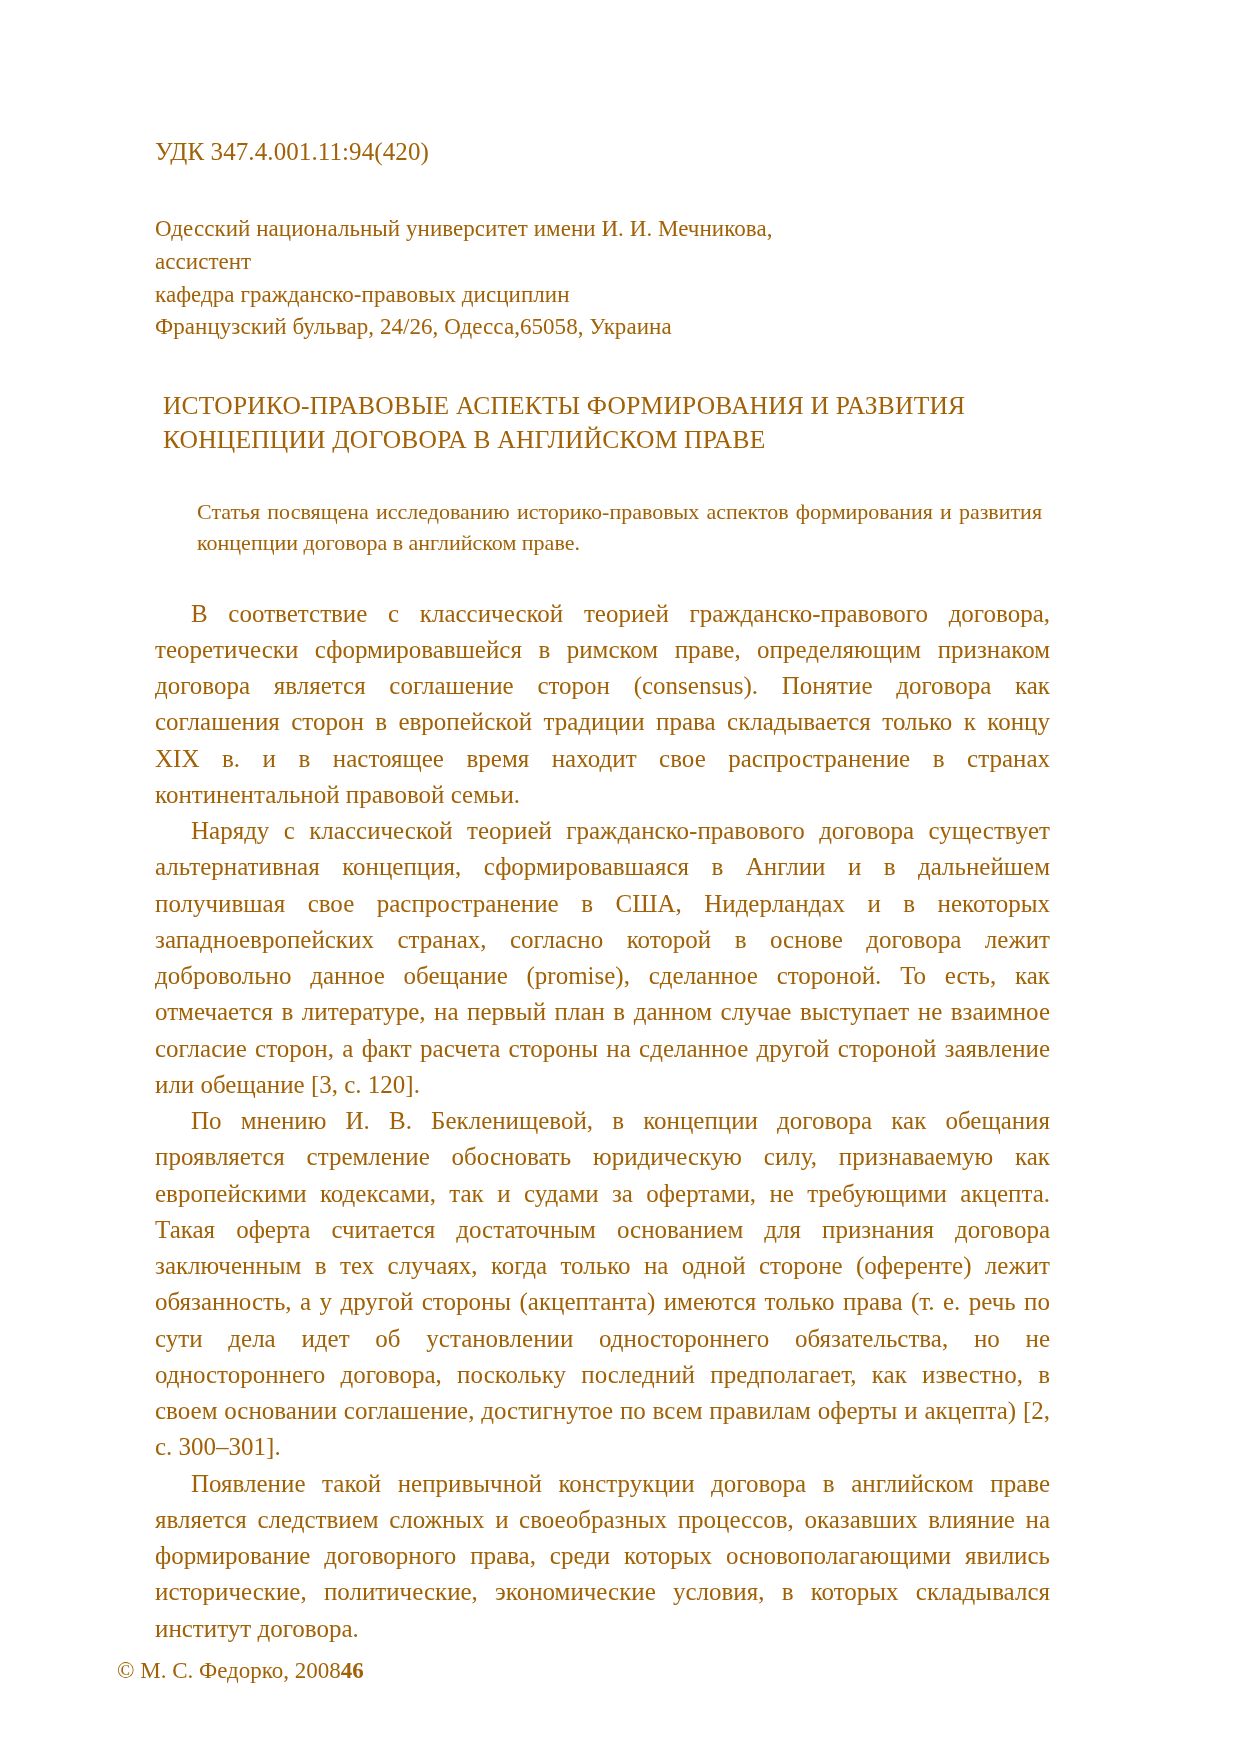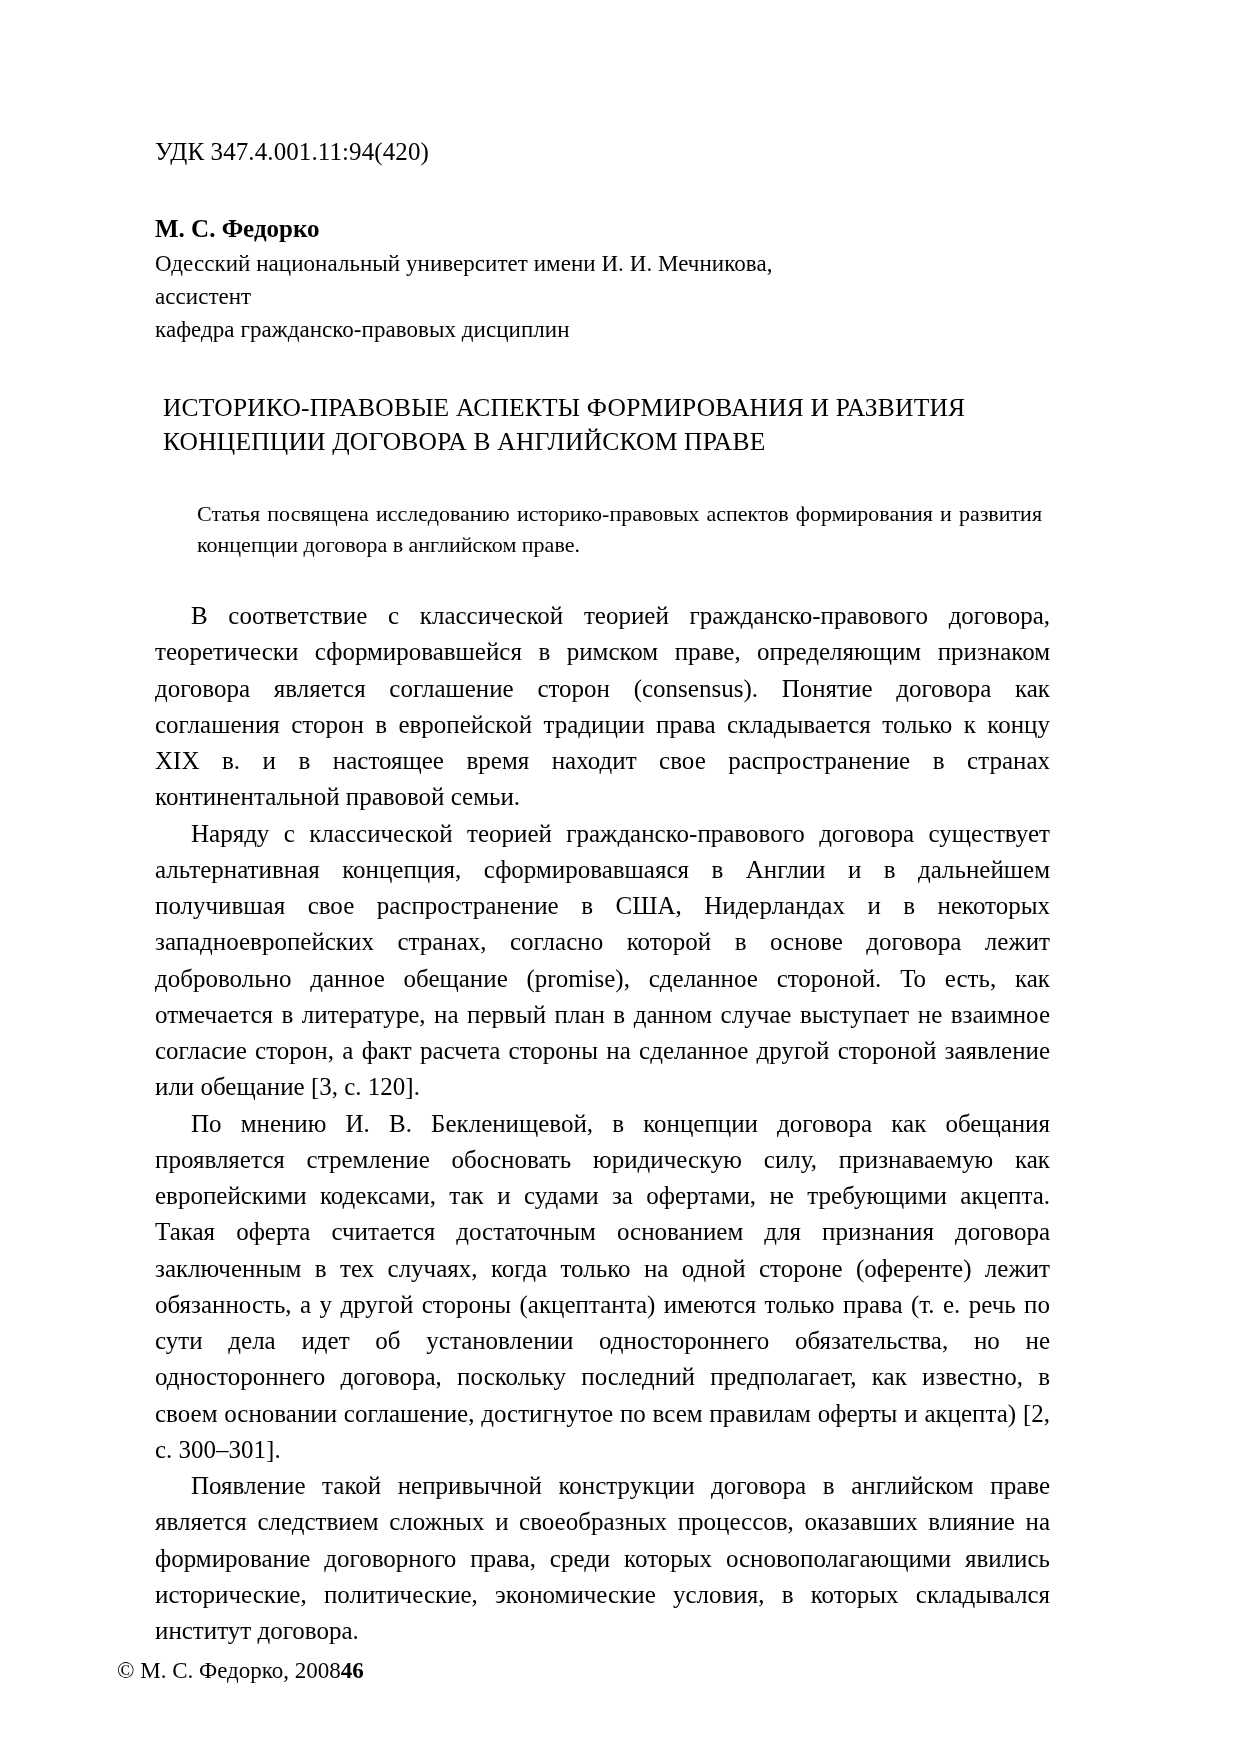--- a/index.html
+++ b/index.html
@@ -9,21 +9,21 @@
     background: #ffffff;
   }
   .page {
     position: relative;
     width: 1240px;
     height: 1755px;
     margin: 0 auto;
     background: #ffffff;
     box-sizing: border-box;
     font-family: "Liberation Serif", "DejaVu Serif", serif;
-    color: #000000;
+    color: #a16207;
     overflow: hidden;
   }
   .content {
     position: absolute;
     left: 155px;
     top: 136px;
     width: 895px;
   }
 
   
@@ -104,24 +104,24 @@
 </head>
 <body>
 
 <div class="page">
 
   <div class="content">
 
     <div class="udc">УДК 347.4.001.11:94(420)</div>
 
     <div class="author-block">
-      <div class="author-name">М. С. Федорко</div>
       <div class="author-line">Одесский национальный университет имени И. И. Мечникова,</div>
       <div class="author-line">ассистент</div>
       <div class="author-line">кафедра гражданско-правовых дисциплин</div>
+      <div class="author-line">Французский бульвар, 24/26, Одесса,65058, Украина</div>
     </div>
 
     <h1 class="article-title">
       <span class="tline">ИСТОРИКО-ПРАВОВЫЕ АСПЕКТЫ ФОРМИРОВАНИЯ И РАЗВИТИЯ</span>
       <span class="tline">КОНЦЕПЦИИ ДОГОВОРА В АНГЛИЙСКОМ ПРАВЕ</span>
     </h1>
 
     <div class="abstract">
       <p>Статья посвящена исследованию историко-правовых аспектов формирования и развития концепции договора в английском праве.</p>
     </div>

